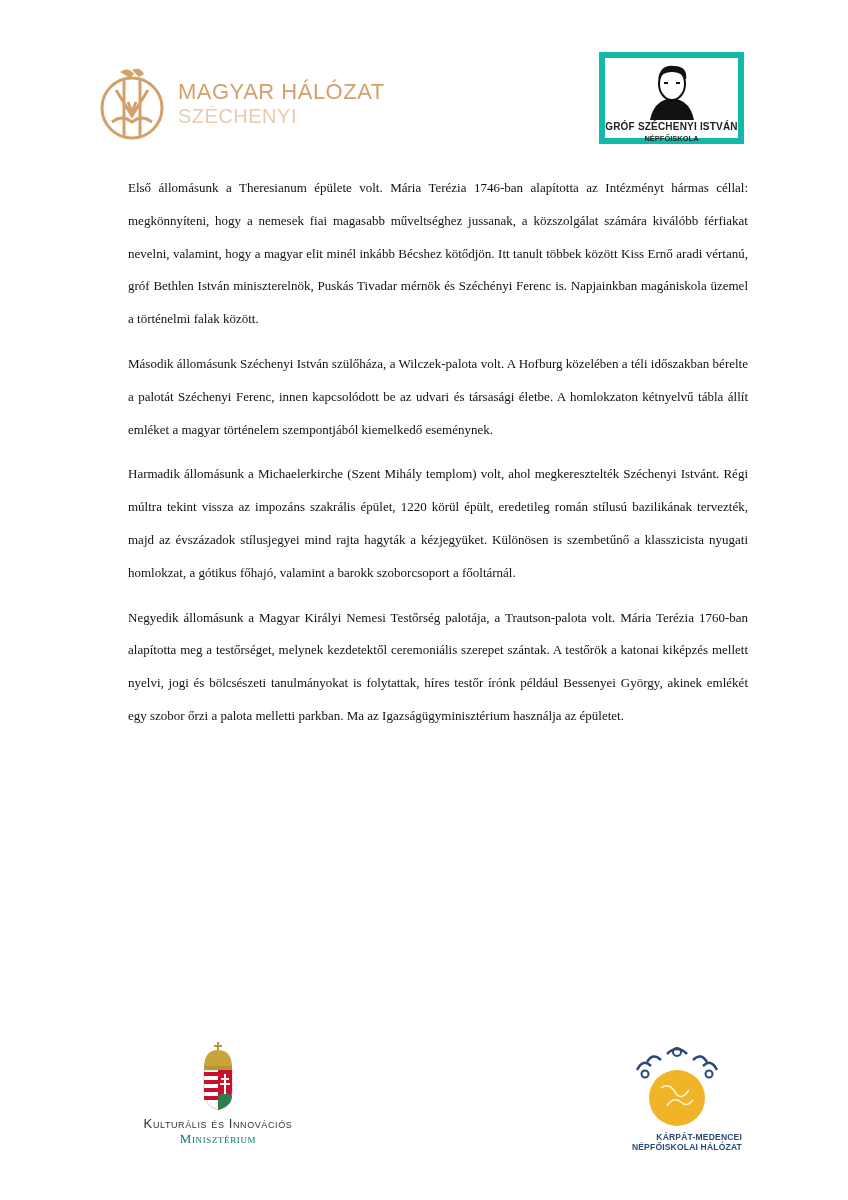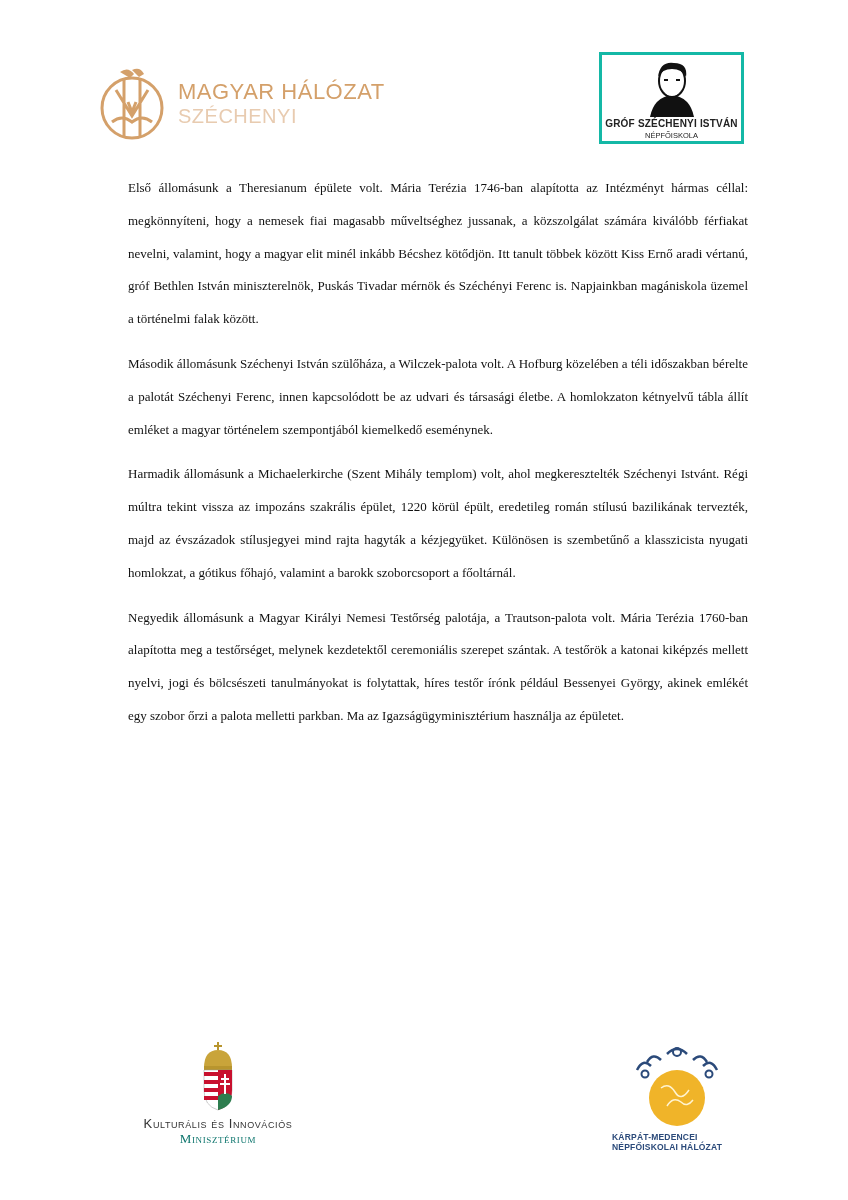--- a/index.html
+++ b/index.html
@@ -2,31 +2,31 @@
 <html><head>
 <meta charset="utf-8">
 <style>
   html, body { margin:0; padding:0; background:#ffffff; }
   body { width:848px; height:1200px; position:relative; overflow:hidden; font-family:"Liberation Serif", serif; color:#111; }
   .header-left { position:absolute; left:98px; top:62px; display:flex; align-items:center; }
   .mm-logo { width:68px; height:84px; }
   .mm-text { margin-left:12px; font-family:"Liberation Sans", sans-serif; }
   .mm-line1 { color:#d4a06a; font-size:22px; letter-spacing:0.5px; line-height:24px; }
   .mm-line2 { color:#e8cbb0; font-size:20px; letter-spacing:0.5px; line-height:24px; font-weight:300; }
-  .header-right { position:absolute; left:599px; top:52px; width:145px; height:92px; border:3px solid #14b8a6; box-sizing:border-box; text-align:center; }
+  .header-right { position:absolute; left:599px; top:52px; width:145px; height:92px; border:6px solid #14b8a6; box-sizing:border-box; text-align:center; }
   .portrait { width:60px; height:58px; margin:4px auto 0; display:block; }
   .gs-line1 { font-family:"Liberation Sans", sans-serif; font-weight:bold; font-size:10px; color:#222; letter-spacing:0.2px; margin-top:1px; }
-  .gs-line2 { font-family:"Liberation Sans", sans-serif; font-weight:normal; font-size:7.5px; color:#222; margin-top:2px; }
+  .gs-line2 { font-family:"Liberation Sans", sans-serif; font-weight:bold; font-size:7.5px; color:#222; margin-top:2px; }
   .content { position:absolute; left:116px; top:172px; width:632px; }
   .para { font-size:13px; line-height:32.8px; text-align:justify; margin:0 0 12px 12px; }
   .footer-left { position:absolute; left:118px; top:1042px; width:200px; text-align:center; }
   .coat { width:40px; height:70px; display:block; margin:0 auto; }
   .kim1 { font-family:Liberation Sans, sans-serif; font-size:13px; letter-spacing:0.6px; color:#333; font-variant:small-caps; margin-top:4px; }
   .kim2 { font-family:"Liberation Serif", serif; font-size:13px; letter-spacing:0.6px; color:#0f766e; font-variant:small-caps; }
-  .footer-right { position:absolute; left:612px; top:1040px; width:130px; text-align:left; }
+  .footer-right { position:absolute; left:612px; top:1040px; width:130px; text-align:right; }
   .kmn-logo { width:100px; height:90px; display:block; margin:0 auto; }
   .kmn1, .kmn2 { font-family:"Liberation Sans", sans-serif; font-weight:bold; font-size:8.5px; color:#2b4a7a; letter-spacing:0.2px; }
   .kmn1 { margin-top:2px; }
 </style>
 </head>
 <body>
 
 <div class="header-left">
   <svg class="mm-logo" viewBox="0 0 68 84">
     <circle cx="34" cy="46" r="30" fill="none" stroke="#d4a06a" stroke-width="3"></circle>

